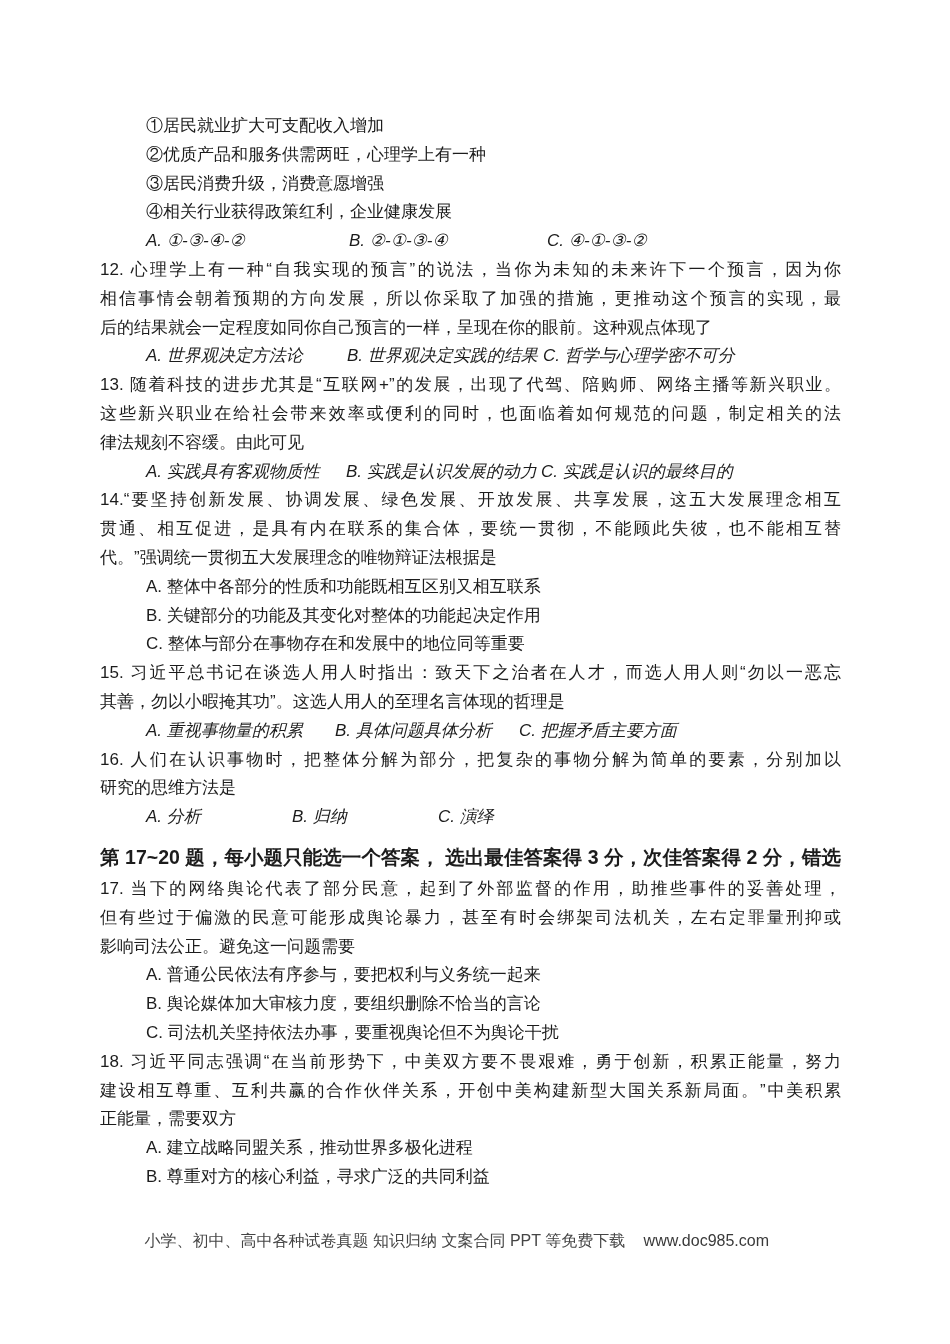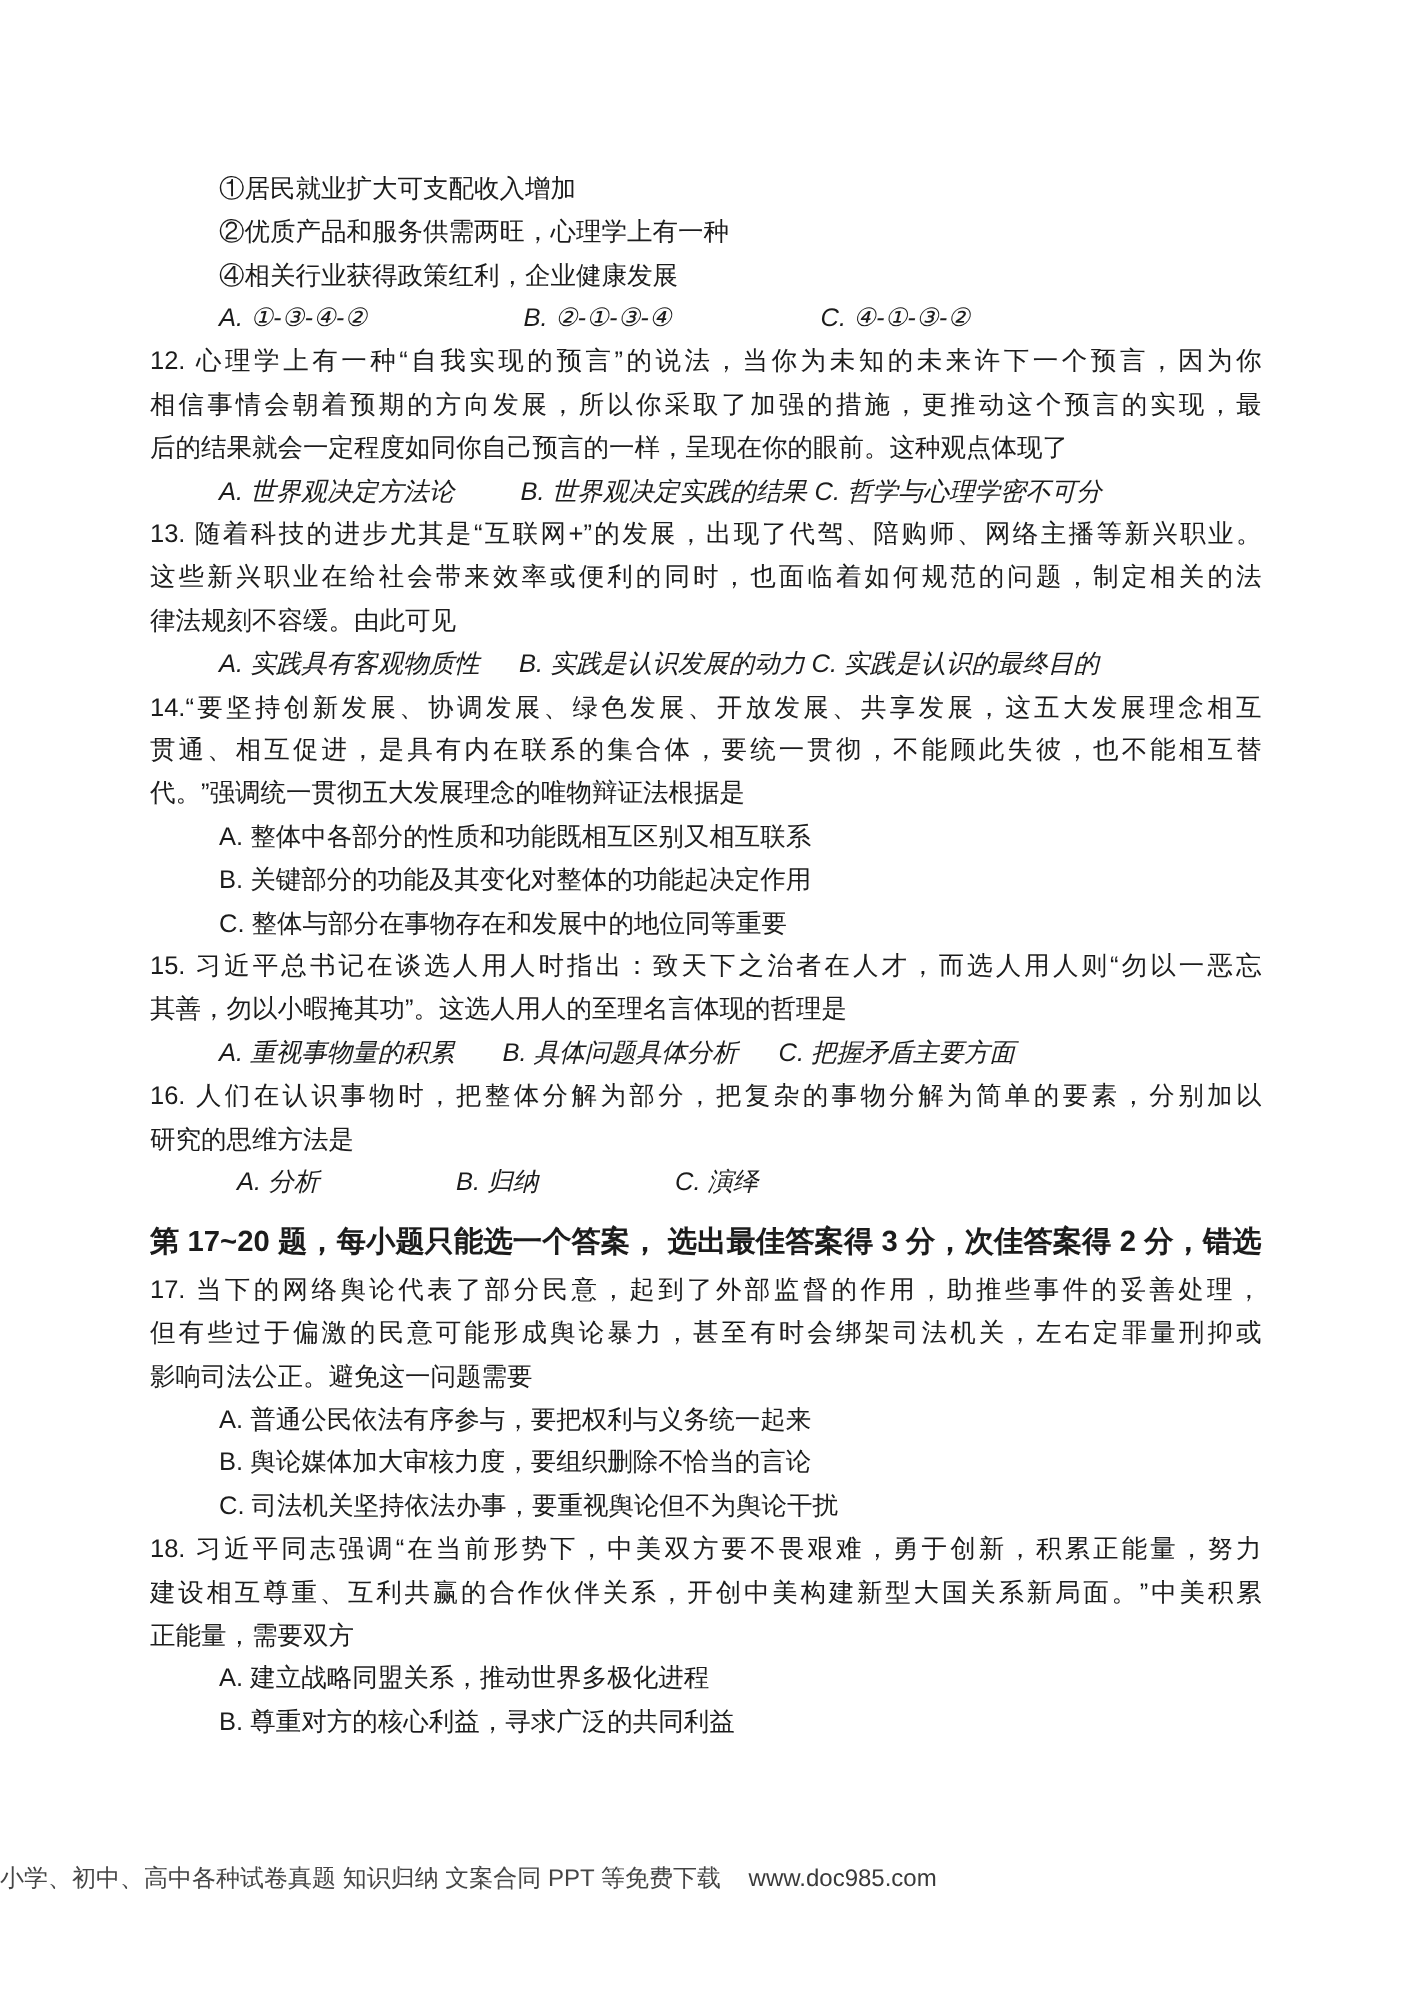--- a/index.html
+++ b/index.html
@@ -53,38 +53,38 @@
     text-align: justify;
     text-align-last: justify;
     text-justify: inter-character;
   }
   .h2 { margin-bottom: 2px; }
   .footer {
     position: absolute;
     top: 1230px;
     left: 0;
     width: 769px;
-    text-align: left;
+    text-align: right;
     font-size: 16px;
     line-height: 22px;
     color: #454545;
     white-space: nowrap;
-    margin-top: 12px;
   }
   .footer-url {
     margin-left: 14px;
     color: #3a3a3a;
   }
 </style>
 </head>
 <body>
 
 <div class="content" id="lines">
     <div class="line item">①居民就业扩大可支配收入增加</div>
     <div class="line item">②优质产品和服务供需两旺，心理学上有一种</div>
+    <div class="line item">③居民消费升级，消费意愿增强</div>
     <div class="line item">④相关行业获得政策红利，企业健康发展</div>
     <div class="line optrow"><span class="optcell" style="width: 203px;">A. ①-③-④-②</span><span class="optcell" style="width: 198px;">B. ②-①-③-④</span><span class="optcell">C. ④-①-③-②</span></div>
     <div class="line pj">12. 心理学上有一种“自我实现的预言”的说法，当你为未知的未来许下一个预言，因为你</div>
     <div class="line pj">相信事情会朝着预期的方向发展，所以你采取了加强的措施，更推动这个预言的实现，最</div>
     <div class="line p">后的结果就会一定程度如同你自己预言的一样，呈现在你的眼前。这种观点体现了</div>
     <div class="line optrow"><span class="optcell" style="width: 201px;">A. 世界观决定方法论</span><span class="optcell" style="width: 196px;">B. 世界观决定实践的结果</span><span class="optcell">C. 哲学与心理学密不可分</span></div>
     <div class="line pj">13. 随着科技的进步尤其是“互联网+”的发展，出现了代驾、陪购师、网络主播等新兴职业。</div>
     <div class="line pj">这些新兴职业在给社会带来效率或便利的同时，也面临着如何规范的问题，制定相关的法</div>
     <div class="line p">律法规刻不容缓。由此可见</div>
     <div class="line optrow"><span class="optcell" style="width: 200px;">A. 实践具有客观物质性</span><span class="optcell" style="width: 195px;">B. 实践是认识发展的动力</span><span class="optcell">C. 实践是认识的最终目的</span></div>
@@ -92,21 +92,21 @@
     <div class="line pj">贯通、相互促进，是具有内在联系的集合体，要统一贯彻，不能顾此失彼，也不能相互替</div>
     <div class="line p">代。”强调统一贯彻五大发展理念的唯物辩证法根据是</div>
     <div class="line opt">A. 整体中各部分的性质和功能既相互区别又相互联系</div>
     <div class="line opt">B. 关键部分的功能及其变化对整体的功能起决定作用</div>
     <div class="line opt">C. 整体与部分在事物存在和发展中的地位同等重要</div>
     <div class="line pj">15. 习近平总书记在谈选人用人时指出：致天下之治者在人才，而选人用人则“勿以一恶忘</div>
     <div class="line p">其善，勿以小暇掩其功”。这选人用人的至理名言体现的哲理是</div>
     <div class="line optrow"><span class="optcell" style="width: 189px;">A. 重视事物量的积累</span><span class="optcell" style="width: 184px;">B. 具体问题具体分析</span><span class="optcell">C. 把握矛盾主要方面</span></div>
     <div class="line pj">16. 人们在认识事物时，把整体分解为部分，把复杂的事物分解为简单的要素，分别加以</div>
     <div class="line p">研究的思维方法是</div>
-    <div class="line optrow"><span class="optcell" style="width: 146px; margin-left: 12px;">A. 分析</span><span class="optcell" style="width: 146px;">B. 归纳</span><span class="optcell">C. 演绎</span></div>
+    <div class="line optrow"><span class="optcell" style="width: 146px;">A. 分析</span><span class="optcell" style="width: 146px;">B. 归纳</span><span class="optcell">C. 演绎</span></div>
     <div class="line h">第 17~20 题，每小题只能选一个答案， 选出最佳答案得 3 分，次佳答案得 2 分，错选得</div>
     <div class="line pj">17. 当下的网络舆论代表了部分民意，起到了外部监督的作用，助推些事件的妥善处理，</div>
     <div class="line pj">但有些过于偏激的民意可能形成舆论暴力，甚至有时会绑架司法机关，左右定罪量刑抑或</div>
     <div class="line p">影响司法公正。避免这一问题需要</div>
     <div class="line opt">A. 普通公民依法有序参与，要把权利与义务统一起来</div>
     <div class="line opt">B. 舆论媒体加大审核力度，要组织删除不恰当的言论</div>
     <div class="line opt">C. 司法机关坚持依法办事，要重视舆论但不为舆论干扰</div>
     <div class="line pj">18. 习近平同志强调“在当前形势下，中美双方要不畏艰难，勇于创新，积累正能量，努力</div>
     <div class="line pj">建设相互尊重、互利共赢的合作伙伴关系，开创中美构建新型大国关系新局面。”中美积累</div>
     <div class="line p">正能量，需要双方</div>

